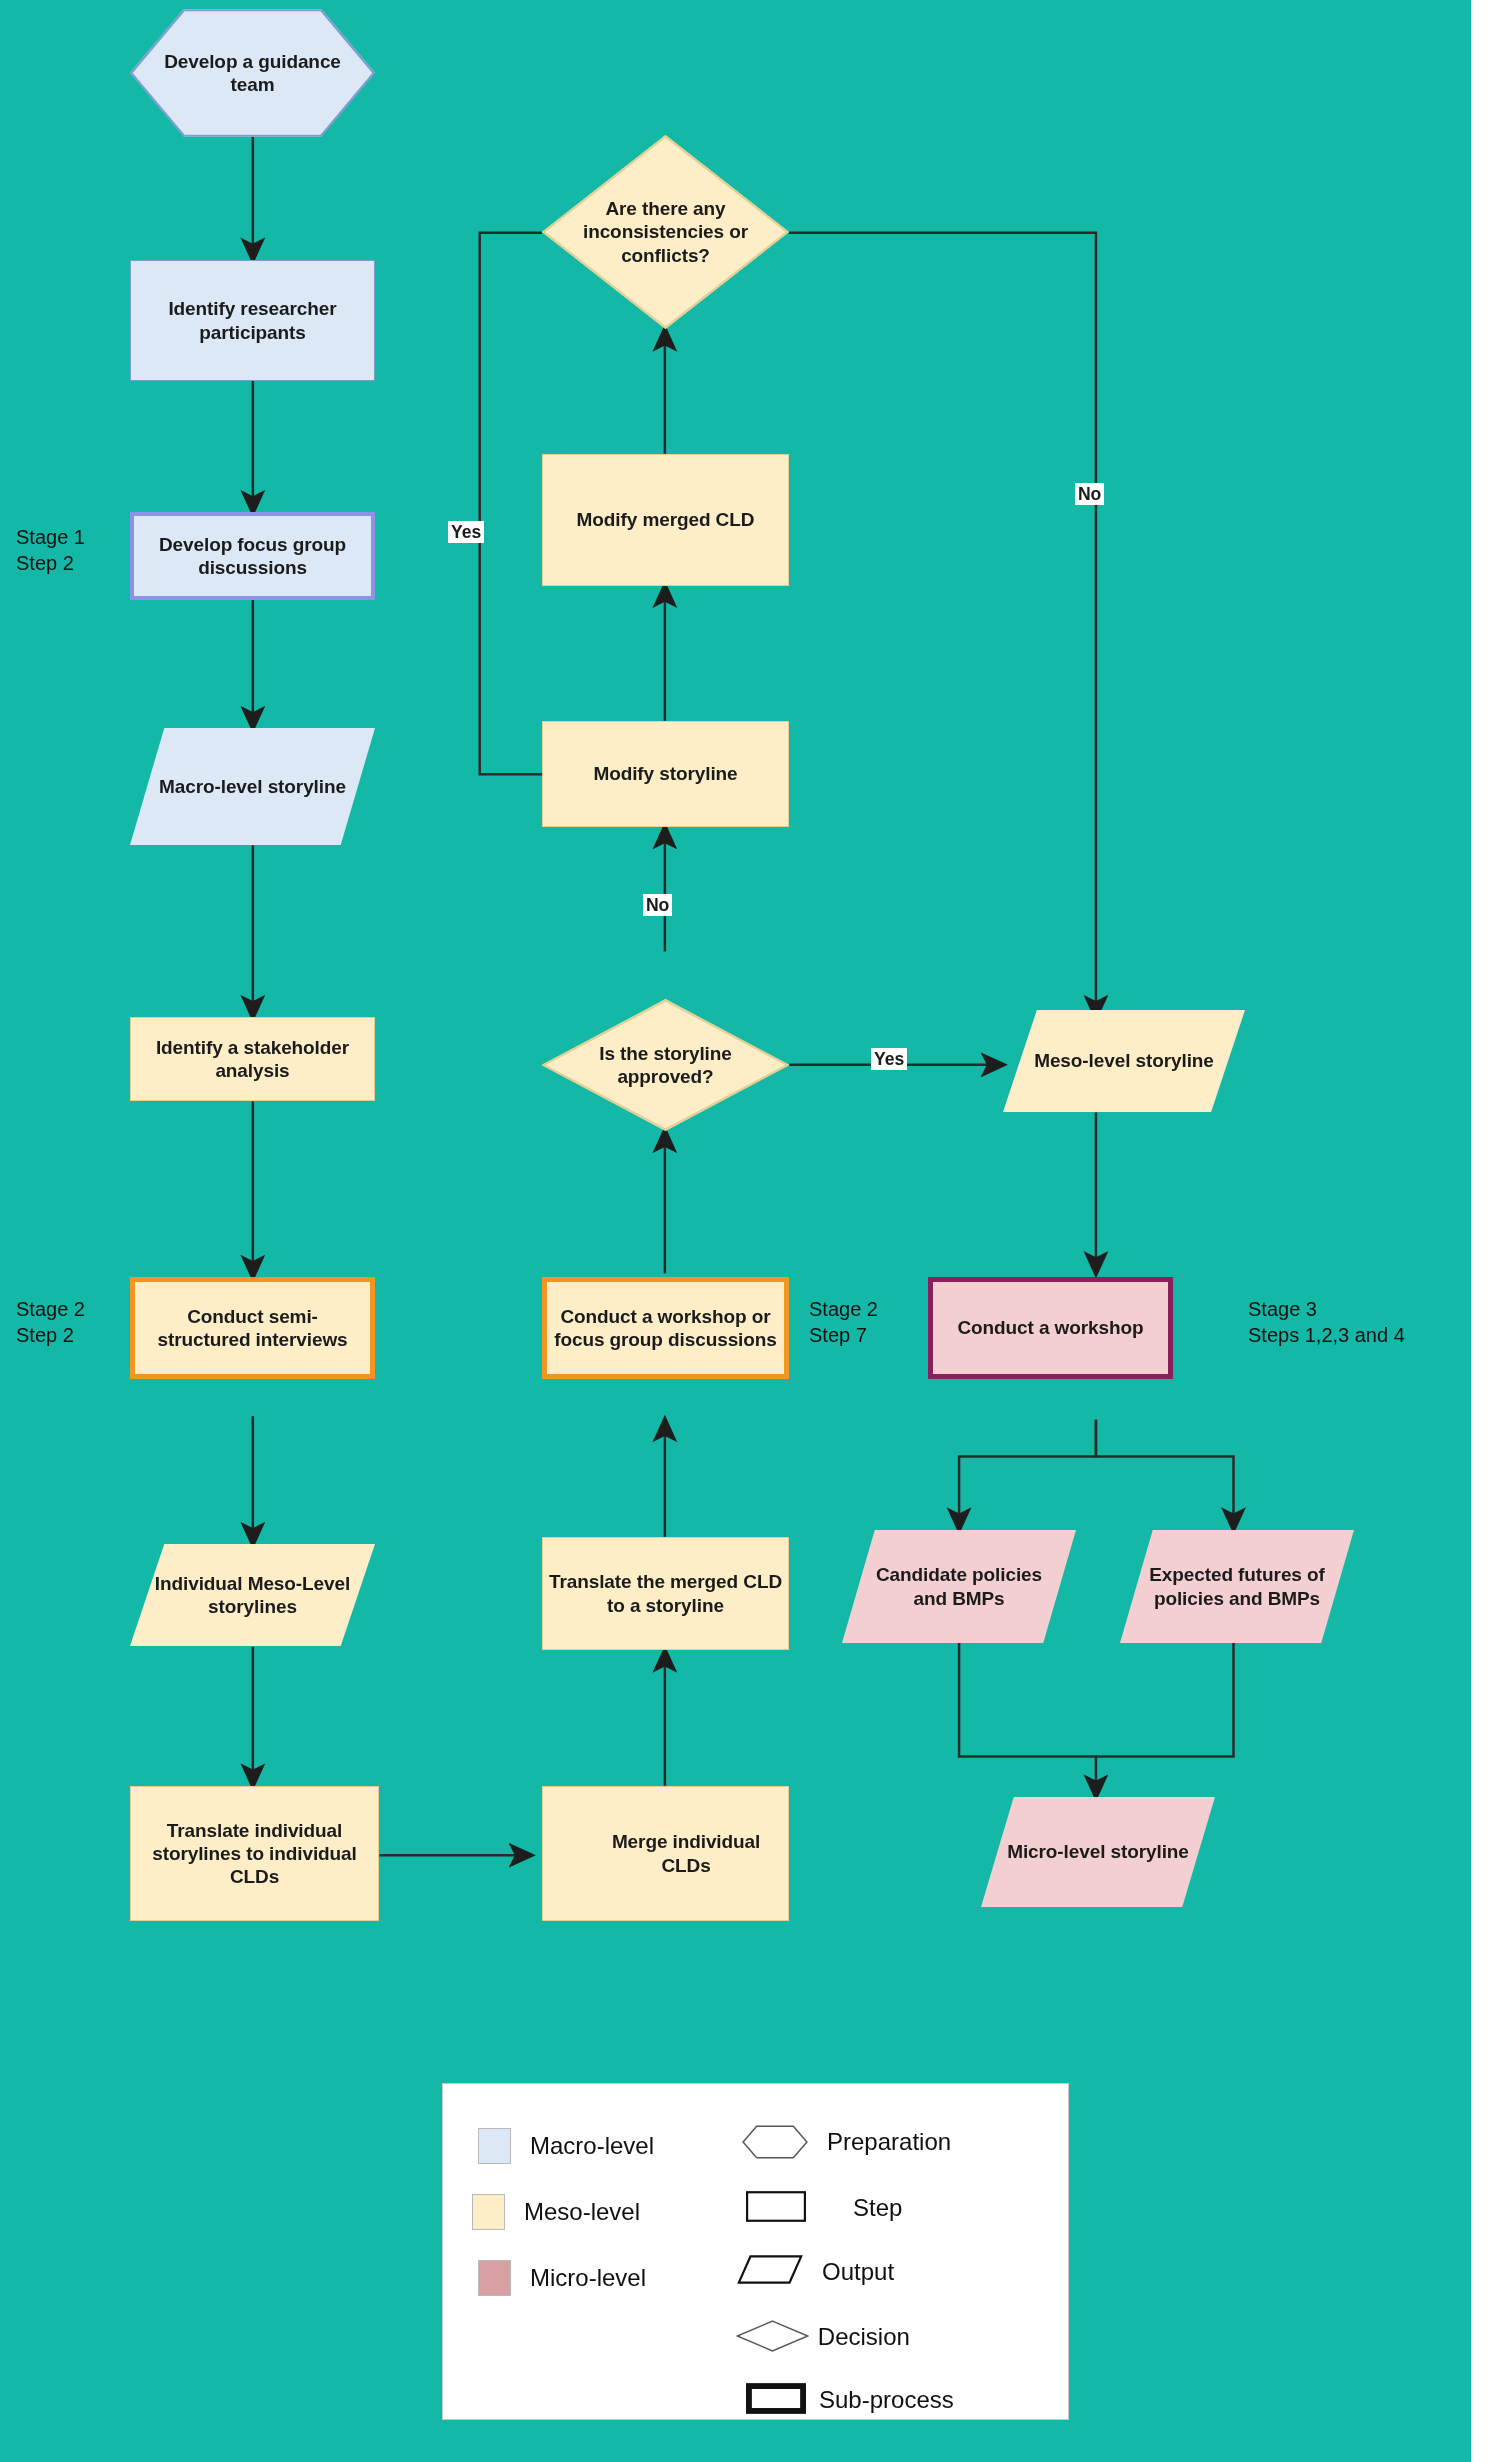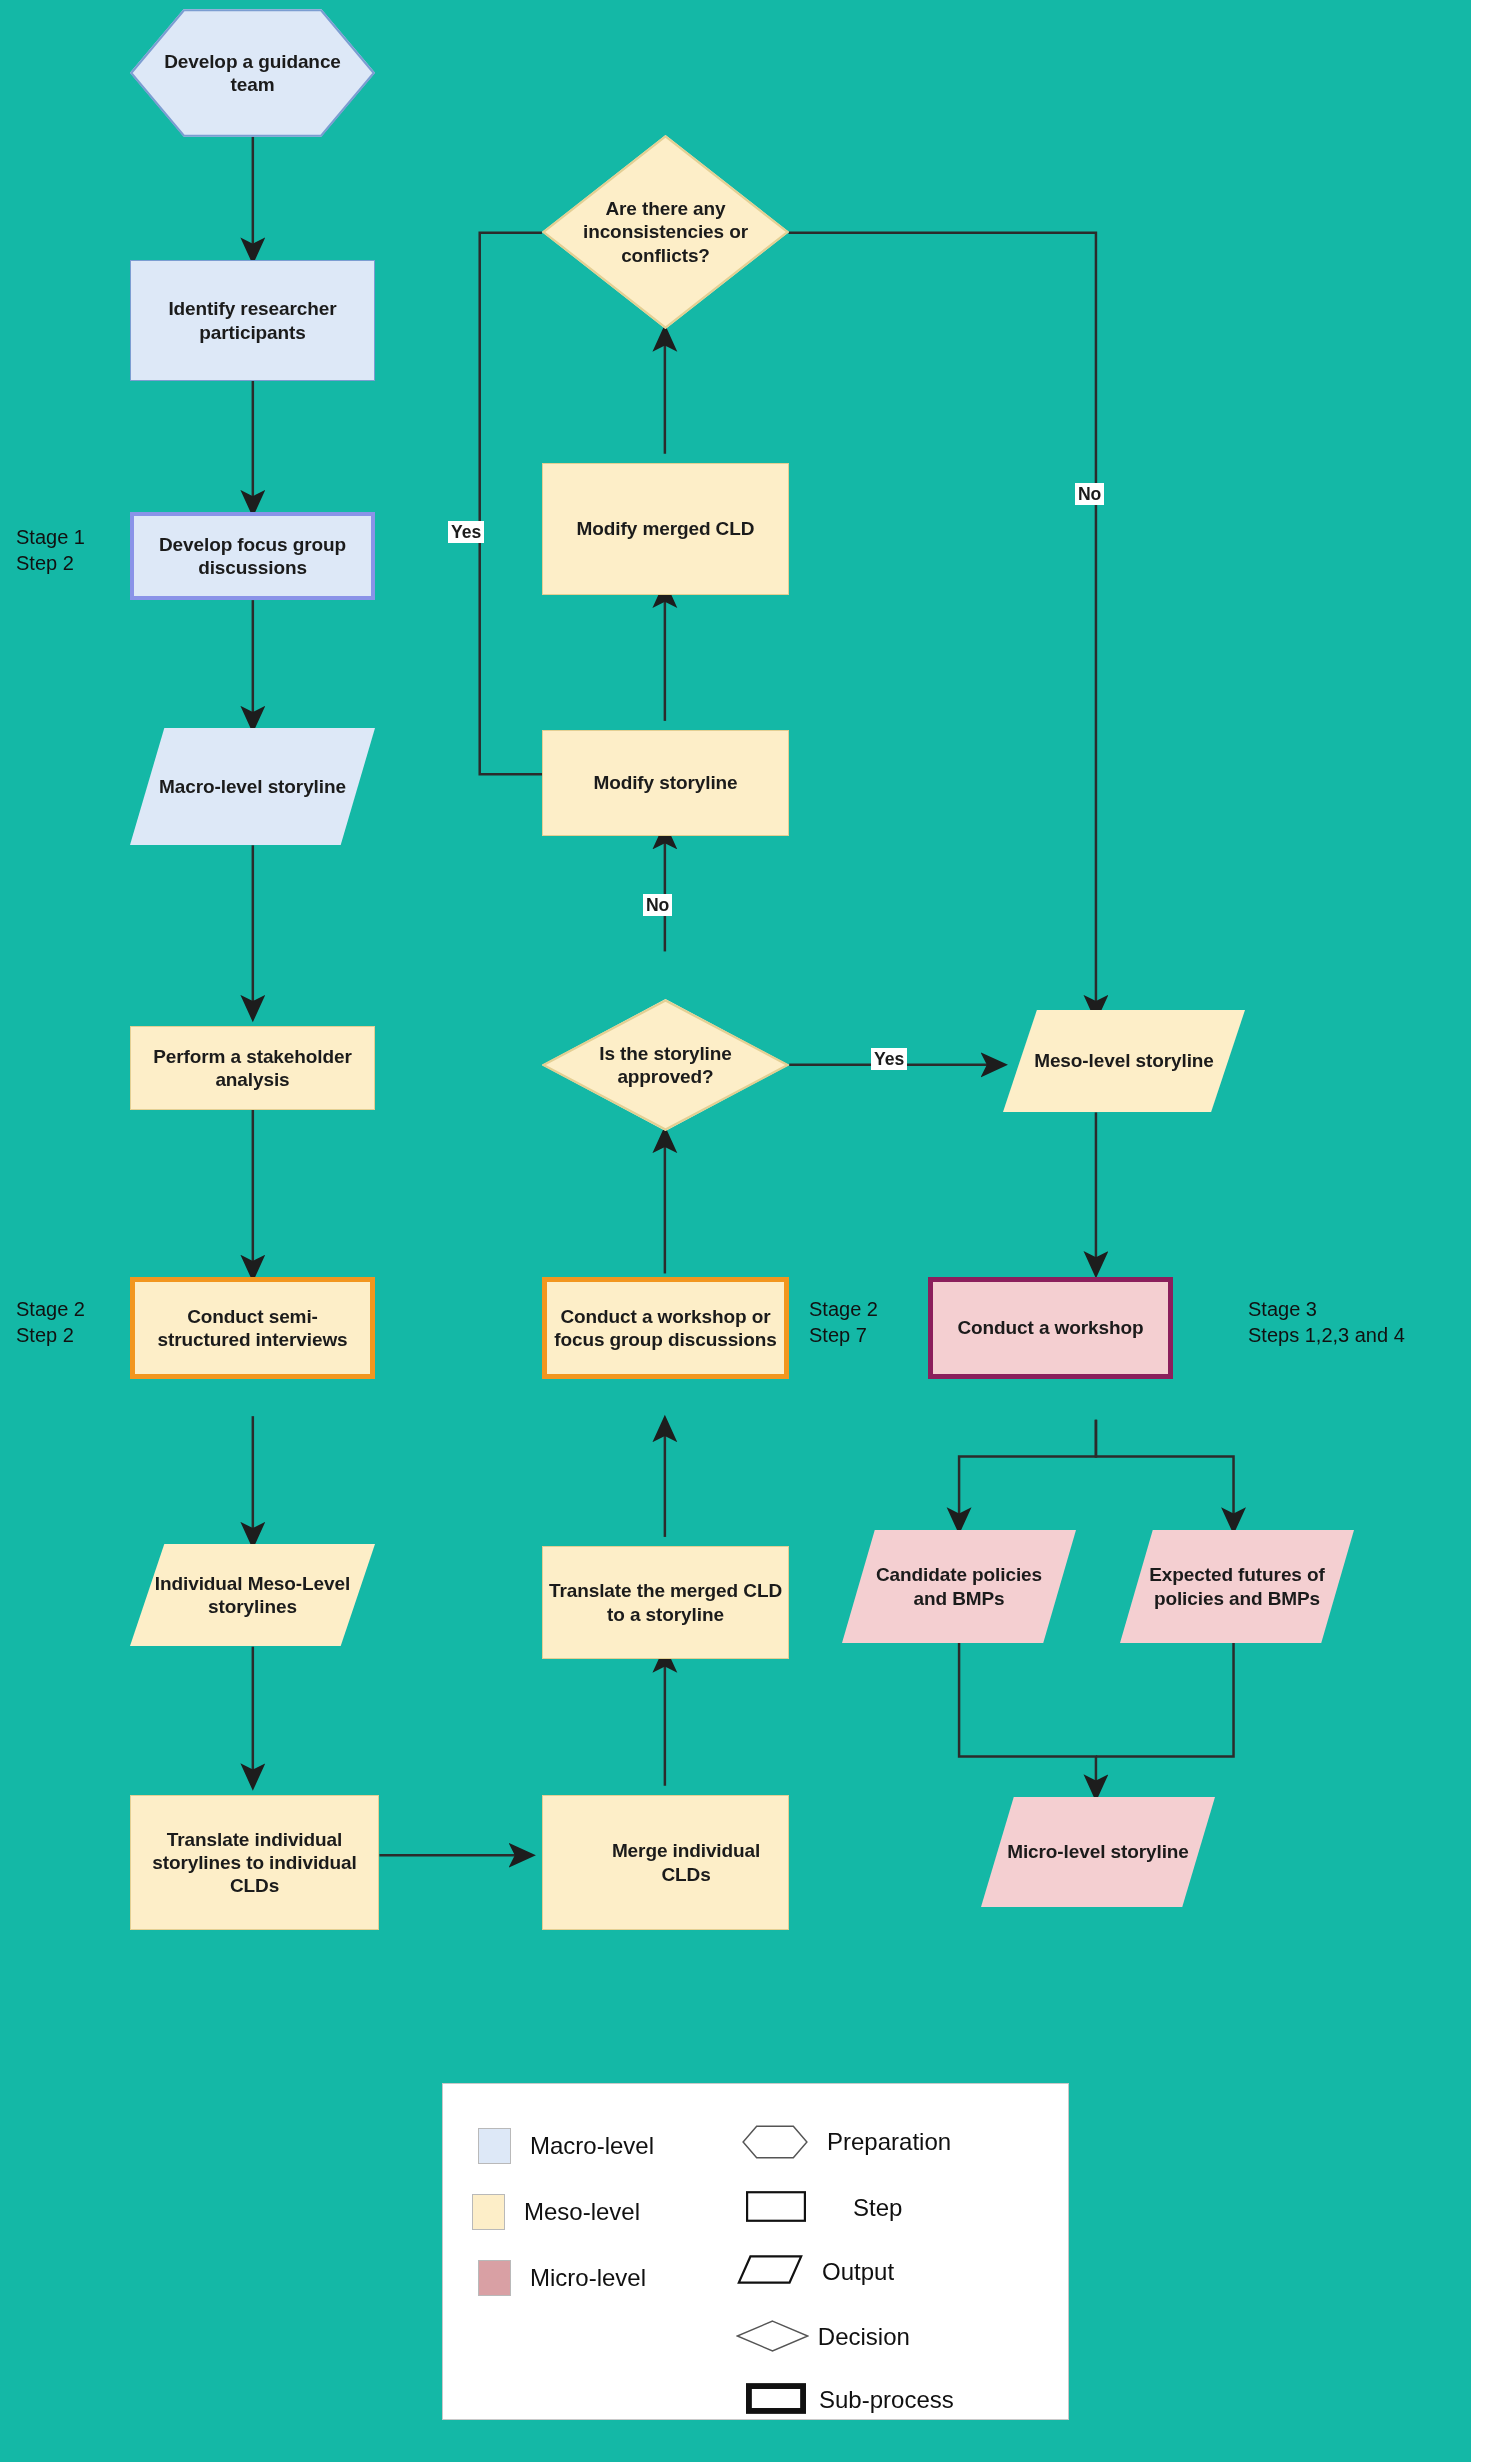--- a/index.html
+++ b/index.html
@@ -31,21 +31,21 @@
     letter-spacing:-0.1px;
     padding:2.9px 5.9px;
   }
   
   .macro{background:#dde8f7;}
   .meso {background:#fdeec8;}
   .micro{background:#f4cfd1;}
 
   
   .rect.macro{border:1.5px solid #7b9dd1;}
-  .rect.meso {border:1.5px solid #e3cf93;margin-top:9px;}
+  .rect.meso {border:1.5px solid #e3cf93;}
 
   .hexa{
     -webkit-clip-path:polygon(22% 0,78% 0,100% 50%,78% 100%,22% 100%,0 50%);
             clip-path:polygon(22% 0,78% 0,100% 50%,78% 100%,22% 100%,0 50%);
   }
   .para{
     -webkit-clip-path:polygon(14% 0,100% 0,86% 100%,0 100%);
             clip-path:polygon(14% 0,100% 0,86% 100%,0 100%);
   }
   .diamond{
@@ -156,21 +156,21 @@
     <span class="lbl">Develop focus group discussions</span>
   </div>
   <div class="stagelabel" style="left:16px;top:524px;width:110px;">Stage 1
 Step 2</div>
 
   <div class="node para macro" style="left:130px;top:728px;width:245px;height:117px;">
     <span class="lbl">Macro-level storyline</span>
   </div>
 
   <div class="node rect meso" style="left:130px;top:1017px;width:245px;height:84px;">
-    <span class="lbl">Perform a stakeholder analysis</span>
+    <span class="lbl">Identify a stakeholder analysis</span>
   </div>
 
   <div class="node meso emph-orange" style="left:130px;top:1277px;width:245px;height:102px;">
     <span class="lbl">Conduct semi-structured interviews</span>
   </div>
   <div class="stagelabel" style="left:16px;top:1296px;width:110px;">Stage 2
 Step 2</div>
 
   <div class="node para meso" style="left:130px;top:1544px;width:245px;height:102px;">
     <span class="lbl">Individual Meso-Level storylines</span>

